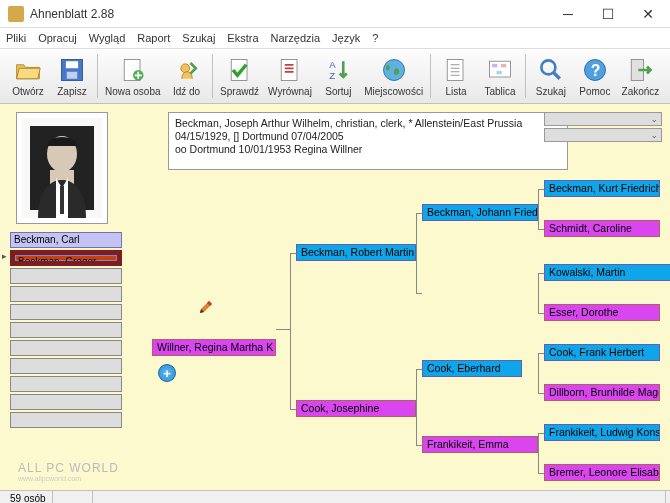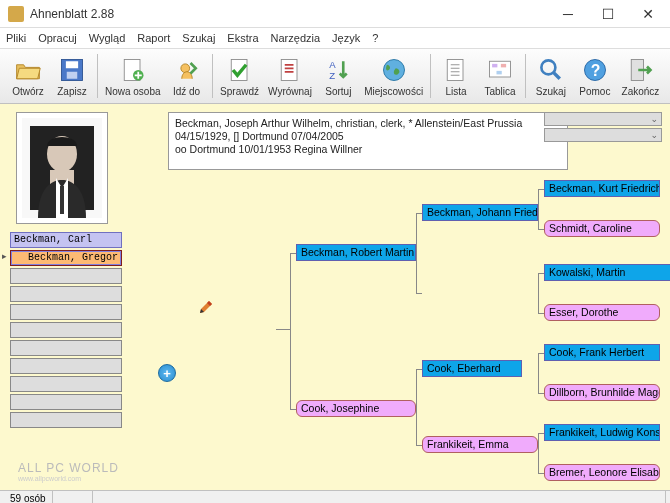--- a/index.html
+++ b/index.html
@@ -16,27 +16,27 @@
 .tbtn .tlbl { font-size: 10px; color: #333; white-space: nowrap; }
 .tsep { width: 1px; height: 44px; background: #c0c0c0; margin: 0 3px; }
 .canvas { position: relative; width: 670px; height: 386px; background: #fdf9ce; overflow: hidden; }
 .photo { position: absolute; left: 16px; top: 8px; width: 92px; height: 112px; background: #fff; border: 1px solid #999; display: flex; align-items: center; justify-content: center; }
 .photo svg { width: 80px; height: 100px; }
 .infobox { position: absolute; left: 168px; top: 8px; width: 400px; height: 58px; background: #fff; border: 1px solid #999; padding: 4px 6px; font-size: 10.5px; line-height: 13px; color: #222; }
 .rightstack { position: absolute; right: 8px; top: 8px; width: 118px; }
 .grayslot { height: 14px; background: #ddd; border: 1px solid #999; margin-bottom: 2px; position: relative; }
 .grayslot .chev { position: absolute; right: 3px; top: 1px; color: #666; font-size: 9px; }
 .leftlist { position: absolute; left: 10px; top: 128px; width: 112px; }
-.slot { height: 16px; border: 1px solid #888; margin-bottom: 2px; background: #ddd; font-size: 10px; padding: 1px 3px; overflow: hidden; white-space: nowrap; font-family: Liberation Mono, monospace; }
+.slot { height: 16px; border: 1px solid #888; margin-bottom: 2px; background: #ddd; font-size: 10px; padding: 1px 3px; overflow: hidden; white-space: nowrap; }
 .slot.male { background: #c4c3f1; border-color: #7070c0; }
-.slot.sel { background: #fdba74; border: 1px solid #7f1d1d; box-shadow: inset 0 0 0 1px #8080e0; text-align: right; }
+.slot.sel { background: #c2410c; border: 5px solid #7f1d1d; box-shadow: inset 0 0 0 1px #8080e0; }
 .tiny-arrow { position: absolute; left: 2px; top: 147px; font-size: 9px; color: #555; }
 .node { position: absolute; height: 17px; border: 1px solid #666; font-size: 10.5px; padding: 1px 4px; overflow: hidden; white-space: nowrap; }
 .node.male { background: #0ea5e9; border-color: #6060b0; }
-.node.female { background: #f0abfc; border-color: #b06060; border-radius: 6px; }
+.node.female { background: #d946ef; border-color: #b06060; }
 .node.focus { font-weight: bold; border: 2px solid #404090; }
 .pencil { position: absolute; width: 16px; height: 16px; }
 .plus { position: absolute; width: 18px; height: 18px; border-radius: 50%; background: radial-gradient(#5eb9f0,#2a8dd0); color: #fff; display: flex; align-items: center; justify-content: center; font-size: 13px; font-weight: bold; border: 1px solid #1a6aa0; }
 .line { position: absolute; background: #888; }
 .statusbar { height: 16px; background: #f0f0f0; border-top: 1px solid #c0c0c0; display: flex; align-items: center; font-size: 10px; padding: 0 4px; }
 .statusbar .cell { border-right: 1px solid #c0c0c0; padding: 0 6px; height: 100%; display: flex; align-items: center; }
 .watermark { position: absolute; left: 18px; bottom: 8px; font-size: 12px; color: #bbb; letter-spacing: 1px; }
 .watermark .sub { font-size: 7px; color: #ccc; display: block; letter-spacing: 0; }
 </style>
 </head>
@@ -203,20 +203,21 @@
     <div class="slot"></div>
     <div class="slot"></div>
     <div class="slot"></div>
     <div class="slot"></div>
     <div class="slot"></div>
     <div class="slot"></div>
     <div class="slot"></div>
     <div class="slot"></div>
   </div>
 
+  <div class="node female" style="left:152px;top:235px;width:124px">Willner, Regina Martha K</div>
 
   <svg class="pencil" style="left:198px;top:195px" viewBox="0 0 16 16">
       <path fill="#e08030" d="M2 14l1-4 8-8 3 3-8 8z"></path>
       <path fill="#c04020" d="M11 2l3 3-2 2-3-3z"></path>
       <path fill="#333" d="M2 14l1-4 3 3z"></path>
     </svg>
   <div class="plus" style="left:158px;top:260px">+</div>
 
   <div class="node male" style="left:296px;top:140px;width:120px">Beckman, Robert Martin</div>
   <div class="node female" style="left:296px;top:296px;width:120px">Cook, Josephine</div>

